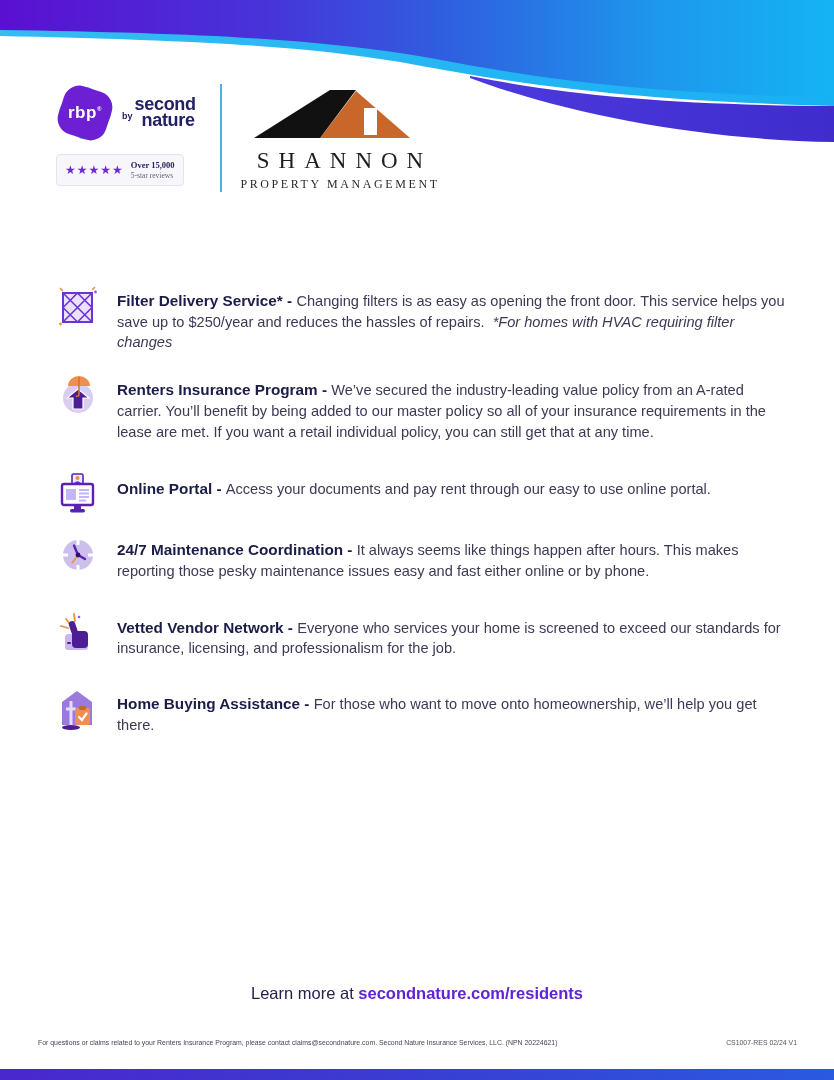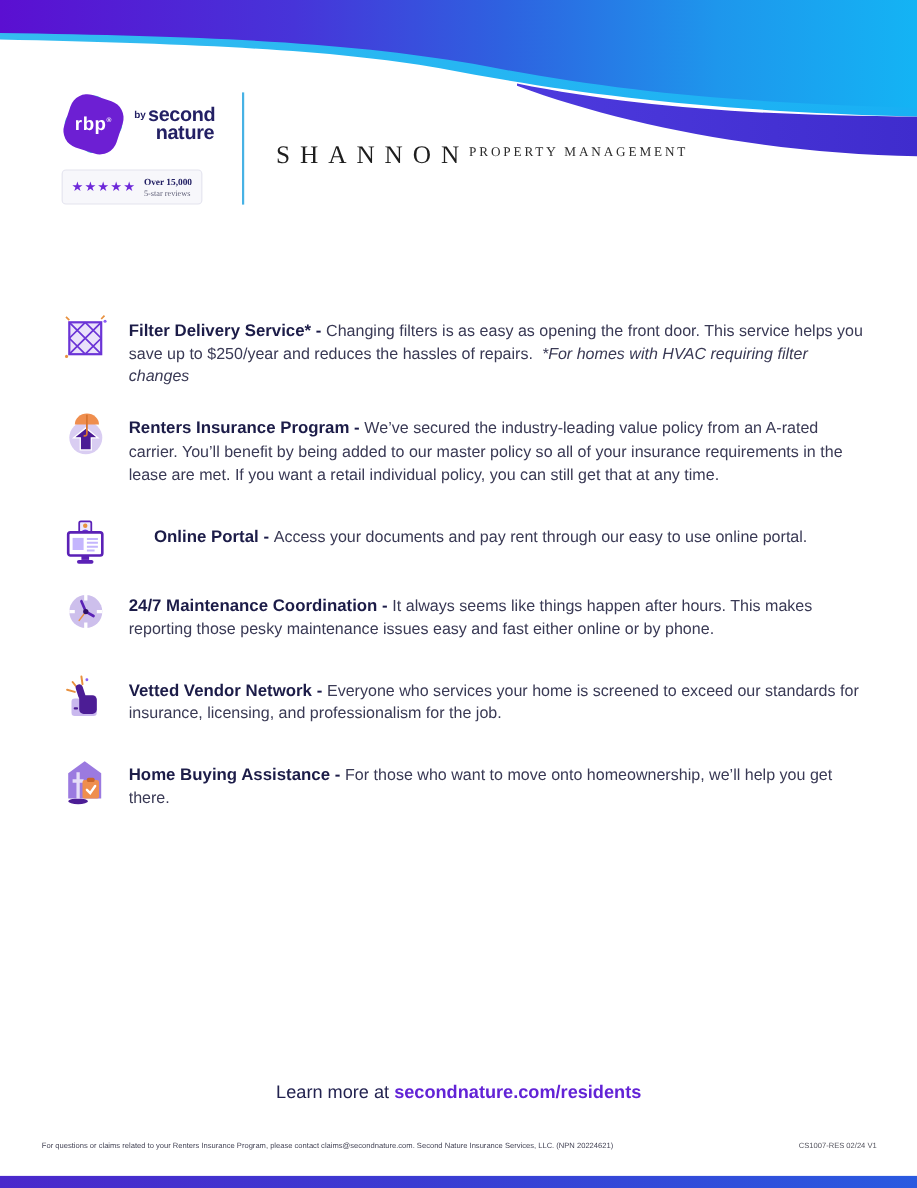--- a/index.html
+++ b/index.html
@@ -12,45 +12,45 @@
   
   .logo-row{position:absolute;top:84px;left:56px;display:flex;align-items:stretch;}
   .rbp-col{width:150px;display:flex;flex-direction:column;}
   .rbp-lockup{display:flex;align-items:center;gap:8px;}
   .rbp-blob{position:relative;width:58px;height:58px;flex:0 0 58px;}
   .rbp-teal{position:absolute;left:7px;top:7px;width:44px;height:44px;background:#3fc0d6;border-radius:12px;transform:rotate(45deg);}
   .rbp-purple{position:absolute;left:4px;top:4px;width:50px;height:50px;background:#6d1fd3;border-radius:16px;transform:rotate(18deg);display:flex;align-items:center;justify-content:center;}
   .rbp-text{color:#fff;font-weight:bold;font-size:17px;letter-spacing:.5px;transform:rotate(-18deg);}
   .rbp-text sup{font-size:6px;}
   .sn-wordmark{display:flex;align-items:flex-start;gap:2px;color:#232064;}
-  .sn-by{font-size:9px;font-weight:600;margin-top:2px;}
+  .sn-by{font-size:9px;font-weight:600;margin-top:14px;}
   .sn-stack{font-size:18px;font-weight:800;line-height:.88;letter-spacing:-.3px;}
   .sn-stack .l2{padding-left:7px;}
   .review-badge{margin-top:12px;display:flex;align-items:center;gap:7px;background:#f7f7fb;border:1px solid #e3e3ee;border-radius:4px;padding:5px 8px;width:fit-content;}
   .stars{color:#6d28d9;font-size:12px;letter-spacing:1px;line-height:1;}
   .review-lines{display:flex;flex-direction:column;font-family:Liberation Serif, serif;}
   .review-l1{font-size:8.5px;font-weight:700;color:#232064;line-height:1.25;}
   .review-l2{font-size:7.5px;color:#62627a;line-height:1.2;}
   .divider{width:2px;background:#47b2e5;margin:0 20px 0 14px;}
-  .shannon{display:flex;align-items:center;width:196px;padding-top:4px;}
+  .shannon{display:flex;flex-direction:column;align-items:center;width:196px;padding-top:4px;}
   .shannon-name{font-family:"Liberation Serif",serif;font-size:23px;letter-spacing:9px;color:#1e1e1e;margin-top:8px;white-space:nowrap;text-indent:9px;}
   .shannon-sub{font-family:"Liberation Serif",serif;font-size:12px;letter-spacing:2.6px;color:#2b2b2b;margin-top:3px;white-space:nowrap;}
 
   
   .headline{position:absolute;top:226px;left:58px;width:740px;font-size:28.5px;color:#181b45;font-weight:500;letter-spacing:-.2px;}
   .headline .hl{font-weight:800;color:#5a1bc9;background:linear-gradient(to top,#a9e8f7 38%,transparent 38%);padding:0 5px 2px 2px;}
 
   
   .benefits{position:absolute;top:284px;left:58px;width:732px;}
   .benefit{display:flex;align-items:flex-start;}
   .b-icon{width:40px;flex:0 0 40px;margin-right:15px;}
   .b-text{flex:1;font-size:14.6px;line-height:1.42;color:#3a3a55;margin:4px;padding-top:2px;}
   .b-title{font-weight:700;color:#1c1c48;font-size:15.3px;}
   .b-note{font-style:italic;}
-  .mb1{margin-bottom:16px;} .mb2{margin-bottom:26px;justify-content:flex-end;} .mb3{margin-bottom:13px;gap:23px;}
+  .mb1{margin-bottom:16px;} .mb2{margin-bottom:26px;justify-content:flex-end;} .mb3{margin-bottom:13px;}
   .mb4{margin-bottom:25px;} .mb5{margin-bottom:24px;}
 
   
   .learn-more{position:absolute;top:984px;left:0;width:834px;text-align:center;font-size:16.5px;color:#232350;}
   .learn-more a{font-weight:800;color:#6223d6;text-decoration:none;}
   .legal-row{position:absolute;top:1039px;left:38px;width:759px;display:flex;justify-content:space-between;align-items:flex-start;gap:40px;}
   .legal{font-size:6.9px;color:#454556;max-width:590px;}
   .doc-code{font-size:6.9px;color:#55555f;white-space:nowrap;}
   .bottom-bar{position:absolute;left:0;bottom:0;width:834px;height:11px;
               background:linear-gradient(90deg,#4a28cb 0%,#3b3bd2 45%,#2a5ae0 100%);}

